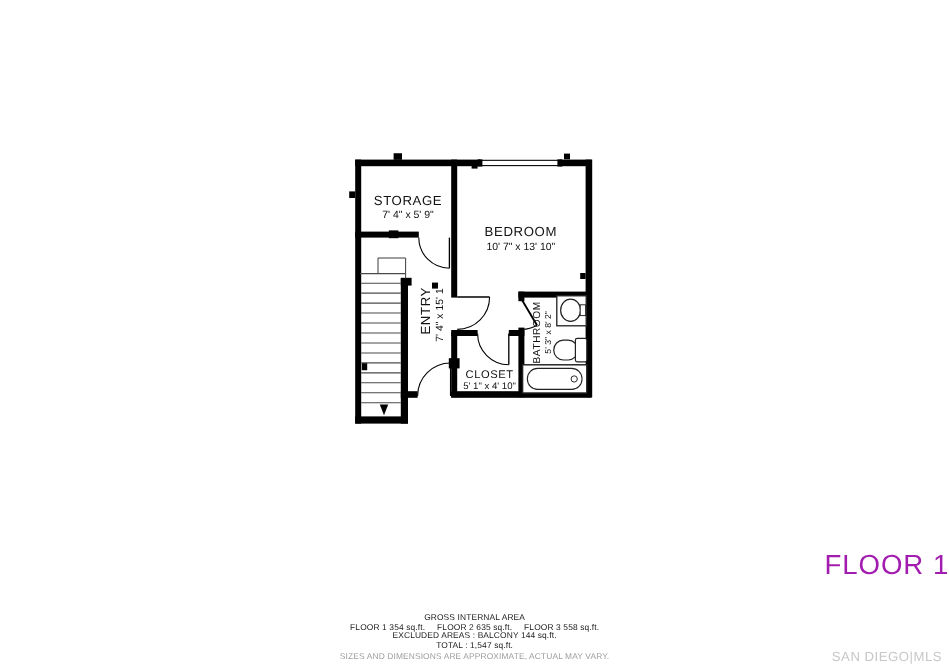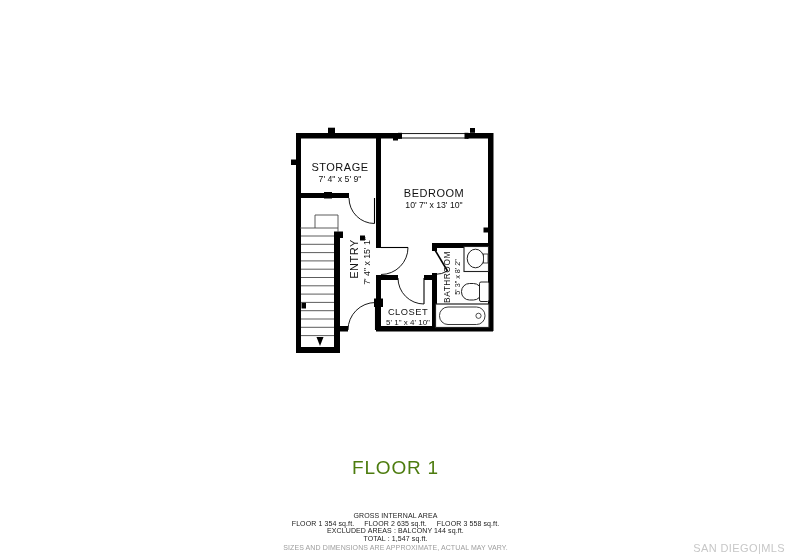--- a/index.html
+++ b/index.html
@@ -4,22 +4,22 @@
 <style>
   html,body{margin:0;padding:0;background:#ffffff;}
   .canvas{
     position:relative;width:791px;height:560px;background:#ffffff;overflow:hidden;
     font-family:"Liberation Sans", sans-serif;
   }
   .plan-svg{position:absolute;left:0;top:0;}
   .room-name{font-family:"Liberation Sans", sans-serif;fill:#111;letter-spacing:.5px;}
   .room-dims{font-family:"Liberation Sans", sans-serif;fill:#111;}
   .floor-title{
-    position:absolute;left:0;top:457px;width:791px;text-align:center;
-    font-size:19px;letter-spacing:.8px;color:#4d7c0f;
+    position:absolute;left:0;top:457px;width:791px;text-align:right;
+    font-size:23px;letter-spacing:.8px;color:#a21caf;
   }
   .summary{
     position:absolute;left:0;top:512px;width:791px;text-align:center;
     font-size:7px;line-height:7.7px;color:#1a1a1a;letter-spacing:.1px;
   }
   .summary .seg{display:inline-block;margin:0 5px;}
   .summary .disclaimer{color:#9d9d9d;margin-top:1px;}
   .watermark{
     position:absolute;right:6px;top:542px;font-size:11px;color:#c7c7c7;
     letter-spacing:.4px;

